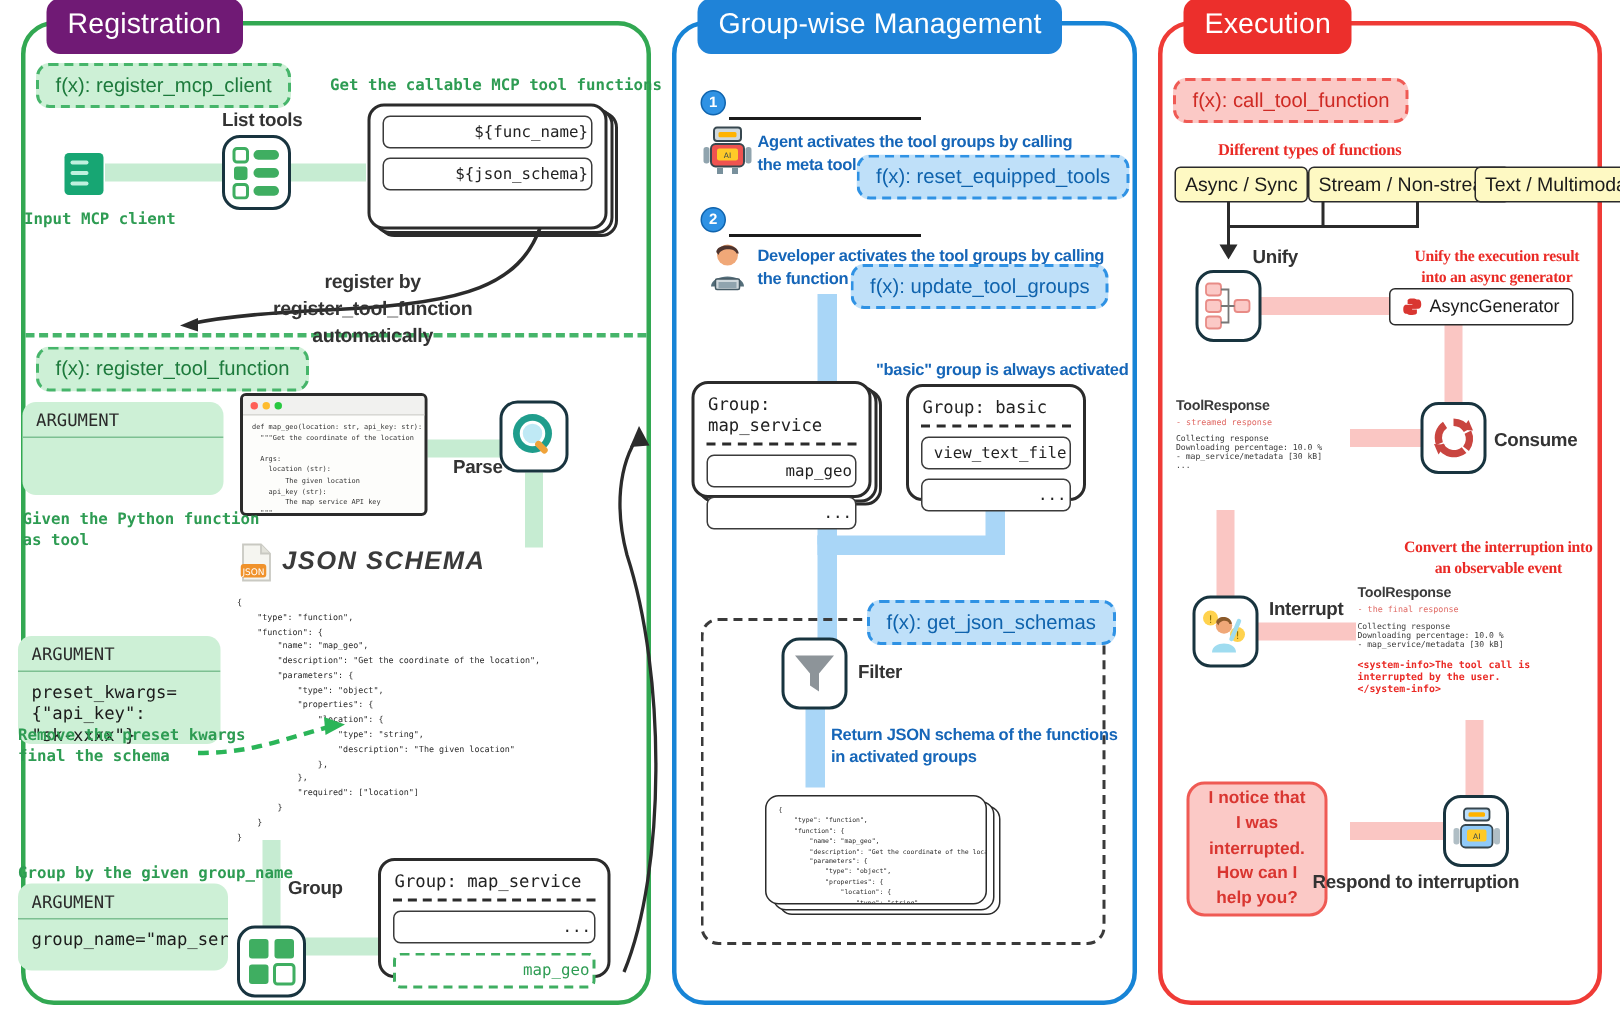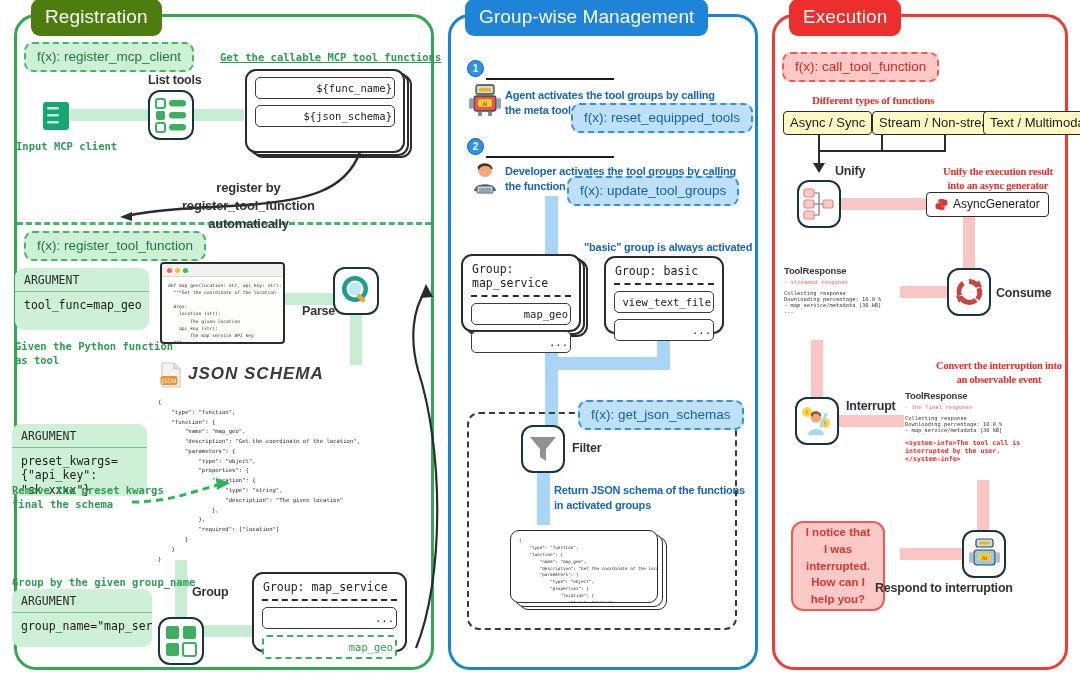--- a/index.html
+++ b/index.html
@@ -17,21 +17,21 @@
     color:#fff; font-size:19px; font-weight:400;
     padding:7px 14px 8px; border-radius:9px; white-space:nowrap;
     letter-spacing:.1px;
   }
   #panel-registration { left:14px; top:14px; width:420px; height:656px;
       border:3px solid #32a852; }
   #panel-group        { left:448px; top:14px; width:310px; height:656px;
       border:3px solid #1784d6; }
   #panel-execution    { left:772px; top:14px; width:296px; height:656px;
       border:3px solid #ef3b36; }
-  #title-registration { background:#4d7c0f; }
+  #title-registration { background:#701a75; }
   #title-group        { background:#1f83d8; }
   #title-execution    { background:#ec2f2c; }
 
   
   .fpill {
     position:absolute; border-radius:9px; padding:5px 11px 6px;
     font-size:13.5px; white-space:nowrap; z-index:5;
     font-family:"Liberation Sans", sans-serif;
   }
   .fpill.green { background:#cdf0d6; border:2.5px dashed #46b56a; color:#1d7a3c; }
@@ -127,21 +127,21 @@
 <body>
 
 <div class="panel" id="panel-registration">
   <div class="panel-title" id="title-registration">Registration</div>
 </div>
 
 <div style="position:absolute;left:17px;top:222px;width:414px;border-top:3px dashed #46b56a;z-index:2;"></div>
 
 <div class="fpill green" style="left:24px;top:42px;">f(x): register_mcp_client</div>
 
-<div class="note green" style="left:220px;top:50px;text-decoration:underline;">Get the callable MCP tool functions</div>
+<div class="note green" style="left:220px;top:50px;">Get the callable MCP tool functions</div>
 
 <div class="note dark" style="left:148px;top:72px;font-weight:bold;">List tools</div>
 
 <div class="note green" style="left:16px;top:139px;">Input MCP client</div>
 
 <div style="position:absolute;left:41px;top:100px;width:30px;height:32px;z-index:4;">
   <svg width="30" height="32" viewBox="0 0 30 32">
     <rect x="2" y="2" width="26" height="28" rx="3" fill="#17a673"></rect>
     <rect x="6" y="7" width="12" height="2.6" rx="1.3" fill="#bff0dd"></rect>
     <rect x="6" y="14" width="12" height="2.6" rx="1.3" fill="#bff0dd"></rect>
@@ -177,21 +177,20 @@
   </svg>
 </div>
 <div class="note dark" style="left:182px;top:179px;text-align:center;font-size:13px;line-height:1.4;">register by
 register_tool_function
 automatically</div>
 
 <div class="fpill green" style="left:24px;top:231px;">f(x): register_tool_function</div>
 
 <div class="argbox" style="left:15px;top:268px;width:134px;height:62px;">
   <div class="lbl">ARGUMENT</div>
-  <div class="val">tool_func=map_geo</div>
 </div>
 <div class="note green" style="left:15px;top:339px;">Given the Python function
 as tool</div>
 
 <div class="codewin" style="left:160px;top:262px;width:125px;height:82px;">
   <div class="tb">
     <span class="dot" style="background:#ff5f57"></span>
     <span class="dot" style="background:#febc2e"></span>
     <span class="dot" style="background:#28c840"></span>
   </div>

